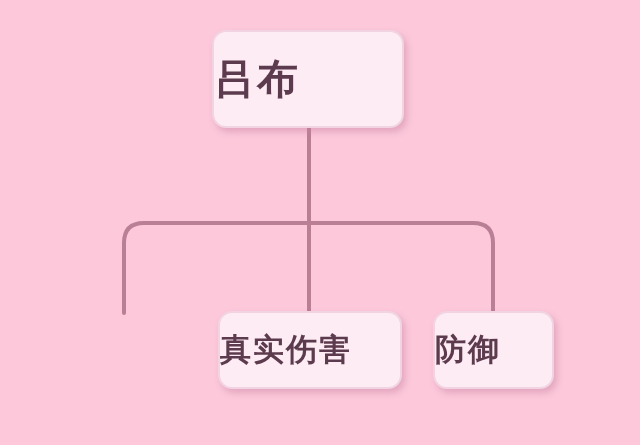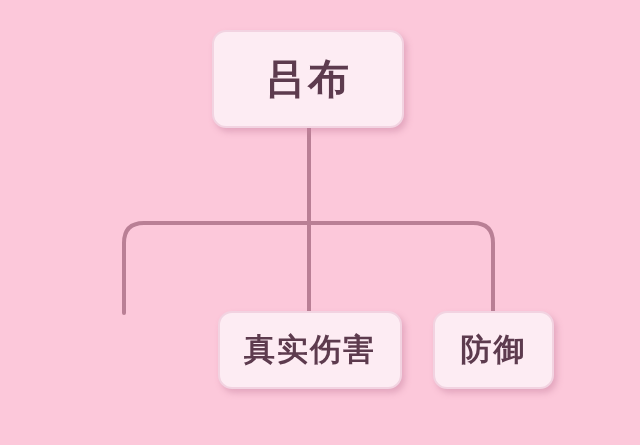--- a/index.html
+++ b/index.html
@@ -19,21 +19,21 @@
     left: 0;
     top: 0;
     width: 640px;
     height: 445px;
     pointer-events: none;
   }
   .node {
     position: absolute;
     display: flex;
     align-items: center;
-    justify-content: center;
+    justify-content: flex-start;
     box-sizing: border-box;
     background: #fdecf3;
     border: 2px solid #f2d3e1;
     border-radius: 14px;
     box-shadow: 3px 4px 6px rgba(198, 126, 158, 0.45);
     color: #5d3b4e;
     font-weight: 700;
     letter-spacing: 2px;
     white-space: nowrap;
   }

